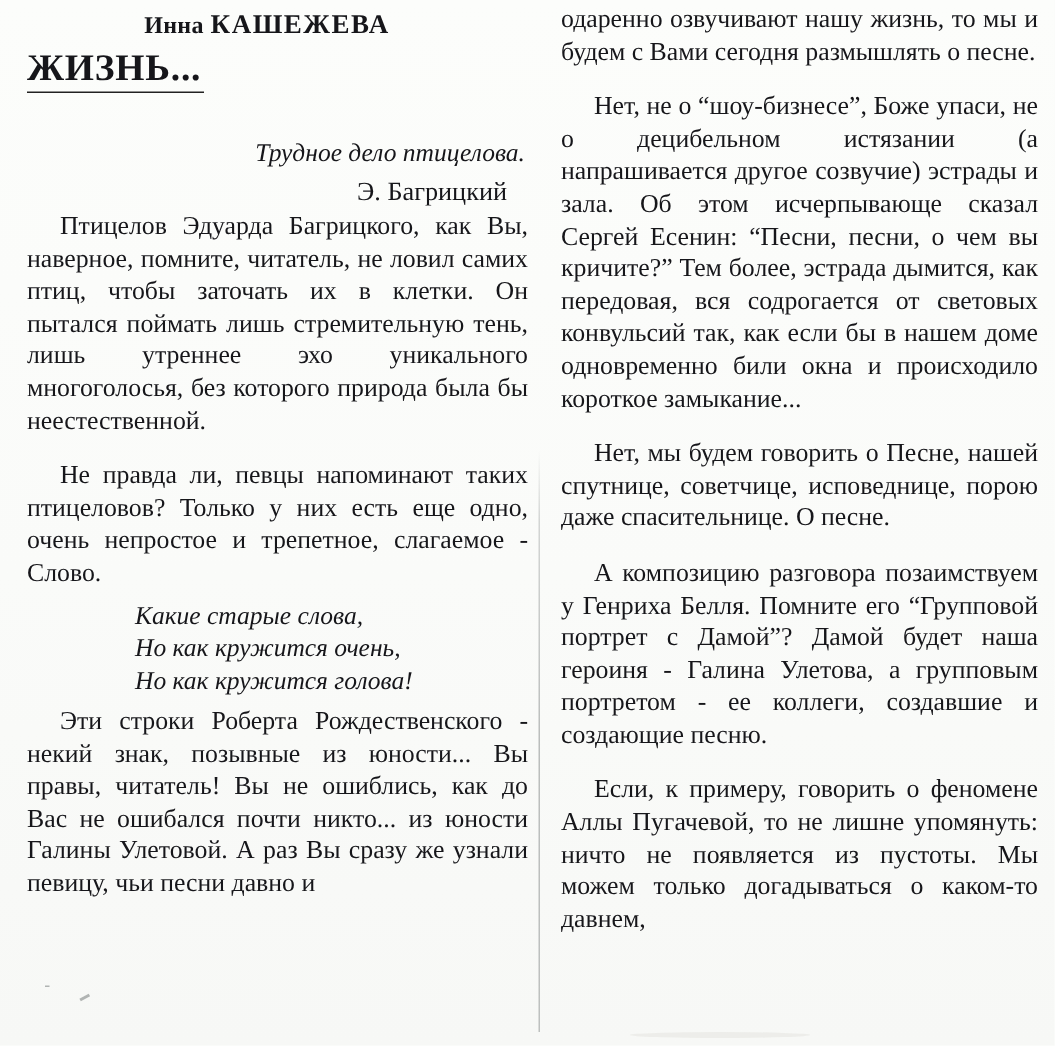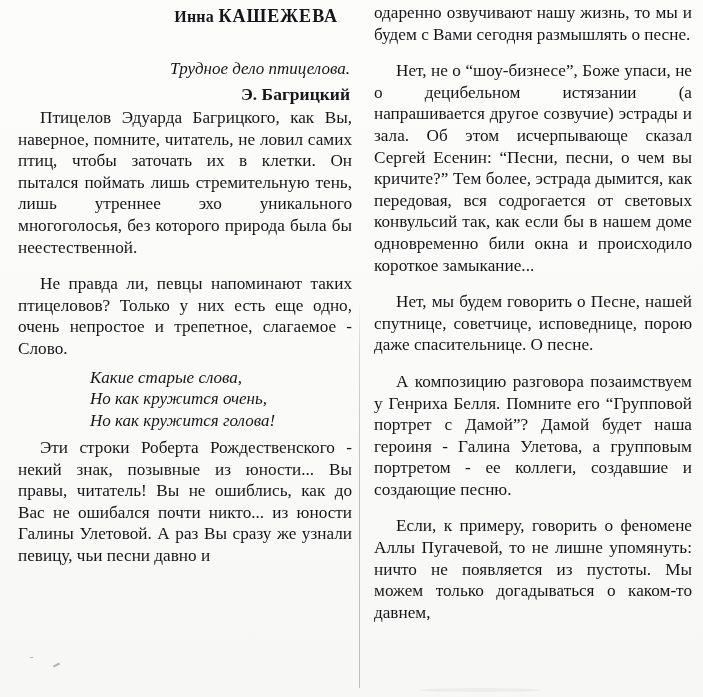--- a/index.html
+++ b/index.html
@@ -75,21 +75,21 @@
     width: 1px;
     height: 388px;
     background: linear-gradient(180deg,
         rgba(120,125,125,0) 0%,
         rgba(120,125,125,0.30) 12%,
         rgba(110,115,115,0.45) 50%,
         rgba(110,115,115,0.42) 100%);
   }
 
   .byline {
-    text-align: right;
+    text-align: center;
     font-weight: bold;
     font-size: 17.5px;
     letter-spacing: .2px;
     margin: 6px 0 4px 0;
     padding-right: 14px;
   }
   .byline .given { font-size: 16px; }
   .byline .family { font-size: 18px; letter-spacing: 1px; }
 
   .headline {
@@ -120,25 +120,25 @@
   .epigraph {
     margin: 26px 0 4px 0;
     text-align: right;
     font-style: italic;
     font-size: 17px;
     line-height: 21px;
     padding-right: 2px;
   }
   .epigraph-source {
     text-align: right;
-    font-weight: bold;
+    font-weight: normal;
     font-style: normal;
     font-size: 17.5px;
     line-height: 22px;
-    margin: 1px 0 0 0;
+    margin: 1px 12px 0 0;
     padding-right: 2px;
   }
 
   p.body {
     margin: 0;
     font-size: 17.2px;
     line-height: 21.6px;
     text-align: justify;
     text-indent: 22px;
     hyphens: manual;
@@ -174,20 +174,21 @@
   <div class="columns">
 
     <div class="col col-left">
 
       <div class="byline">
         <span class="given">Инна</span>
         <span class="family">КАШЕЖЕВА</span>
       </div>
 
       <h1 class="headline">
+        <span class="hl-line last">жизнь...</span>
       </h1>
 
       <div class="epigraph">Трудное дело птицелова.</div>
       <div class="epigraph-source">Э. Багрицкий</div>
 
       <div class="spacer-top"></div>
 
       <p class="body">Птицелов Эдуарда Багрицкого, как Вы, наверное, помните, читатель, не ловил самих птиц, чтобы заточать их в клетки. Он пытался поймать лишь стремительную тень, лишь утреннее эхо уникального многоголосья, без которого природа была бы неестественной.</p>
       <p class="body">Не правда ли, певцы напоминают таких птицеловов? Только у них есть еще одно, очень непростое и трепетное, слагаемое - Слово.</p>
 

